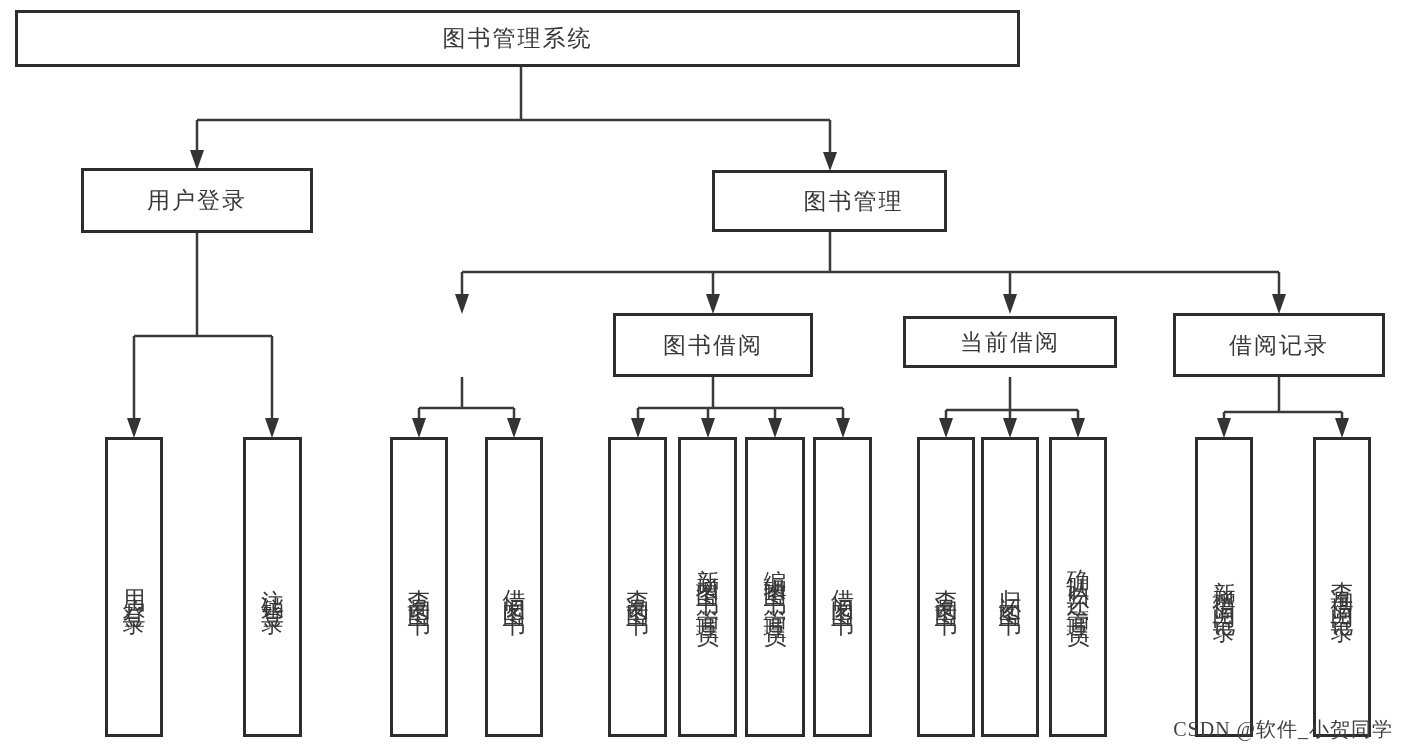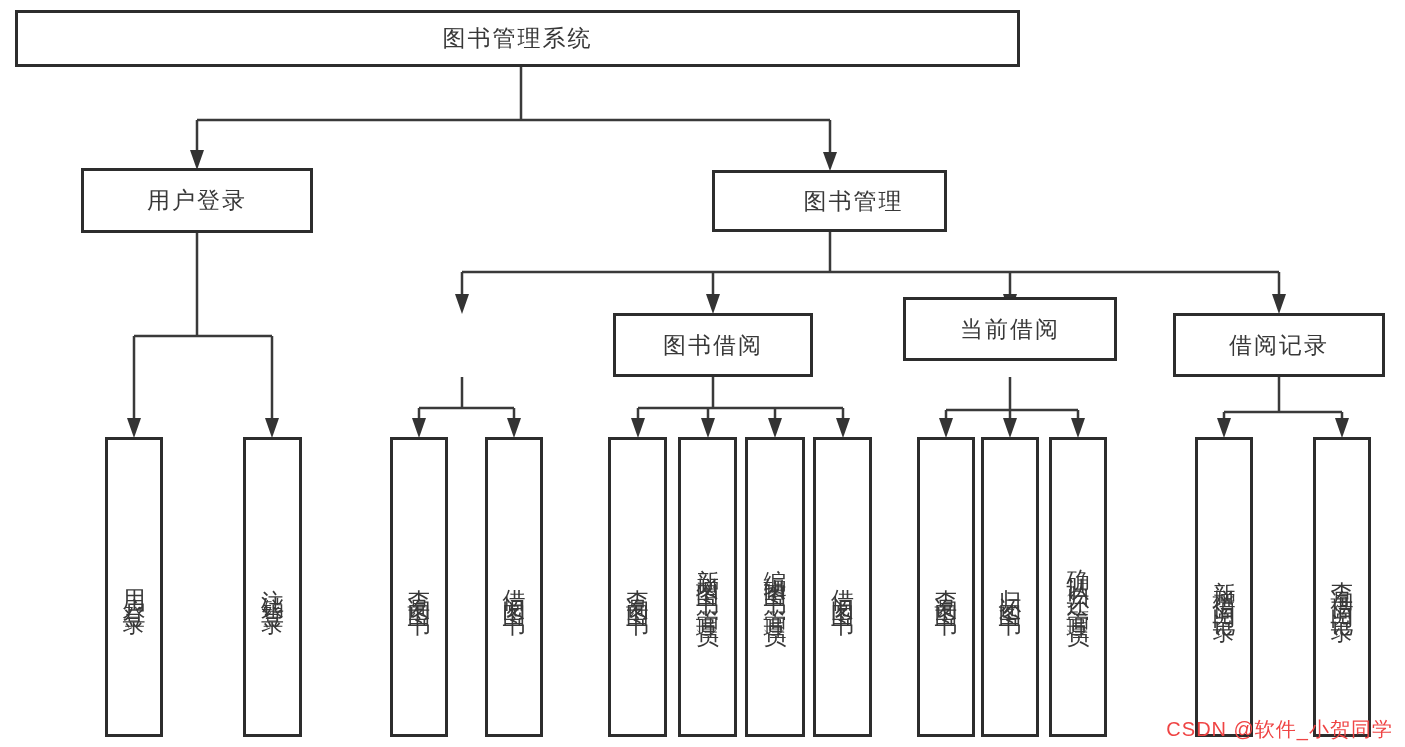--- a/index.html
+++ b/index.html
@@ -1,21 +1,21 @@
 <!DOCTYPE html>
 <html><head>
 <meta charset="utf-8">
 <style>
   html, body { margin: 0; padding: 0; background: #ffffff; }
   .canvas {
     position: relative;
     width: 1405px;
     height: 747px;
     background: #ffffff;
-    font-family: Liberation Sans, sans-serif;
+    font-family: Liberation Serif, serif;
     overflow: hidden;
   }
   svg.connectors {
     position: absolute;
     left: 0; top: 0;
     width: 1405px; height: 747px;
   }
   .node {
     position: absolute;
     background: #ffffff;
@@ -33,21 +33,21 @@
   .node.v {
     writing-mode: vertical-rl;
     text-orientation: mixed;
     letter-spacing: 8px;
     white-space: normal;
   }
   .watermark {
     position: absolute;
     right: 12px;
     bottom: 4px;
-    color: #ef4444;
+    color: #404040;
     font-size: 20px;
     letter-spacing: 1px;
   }
 </style>
 </head>
 <body>
 
 <div class="canvas">
 
   <svg class="connectors" viewBox="0 0 1405 747" fill="none" stroke="#3a3a3a" stroke-width="2.5">
@@ -99,21 +99,21 @@
       <polygon fill="#333333" stroke="none" points="1335,418 1349,418 1342,438"></polygon>
     </g>
   </svg>
 
   <div class="node h" style="left:15px; top:10px; width:1005px; height:57px;">图书管理系统</div>
 
   <div class="node h" style="left:81px; top:168px; width:232px; height:65px;">用户登录</div>
   <div class="node h" style="left:712px; top:170px; width:235px; height:62px;padding-left:48px;">图书管理</div>
 
   <div class="node h" style="left:613px; top:313px; width:200px; height:64px;text-align:center;">图书借阅</div>
-  <div class="node h" style="left:903px; top:297px; width:214px; height:64px;">当前借阅</div>
+  <div class="node h" style="left:903px; top:316px; width:214px; height:52px;">当前借阅</div>
   <div class="node h" style="left:1173px; top:313px; width:212px; height:64px;">借阅记录</div>
 
   <div class="node v" style="left:105px; top:437px; width:58px; height:300px;">用户登录</div>
   <div class="node v" style="left:243px; top:437px; width:59px; height:300px;">注销登录</div>
 
   <div class="node v" style="left:390px; top:437px; width:58px; height:300px;">查询图书</div>
   <div class="node v" style="left:485px; top:437px; width:58px; height:300px;">借阅图书</div>
 
   <div class="node v" style="left:608px; top:437px; width:59px; height:300px;">查询图书</div>
   <div class="node v" style="left:678px; top:437px; width:59px; height:300px;">新增图书（管理员）</div>

